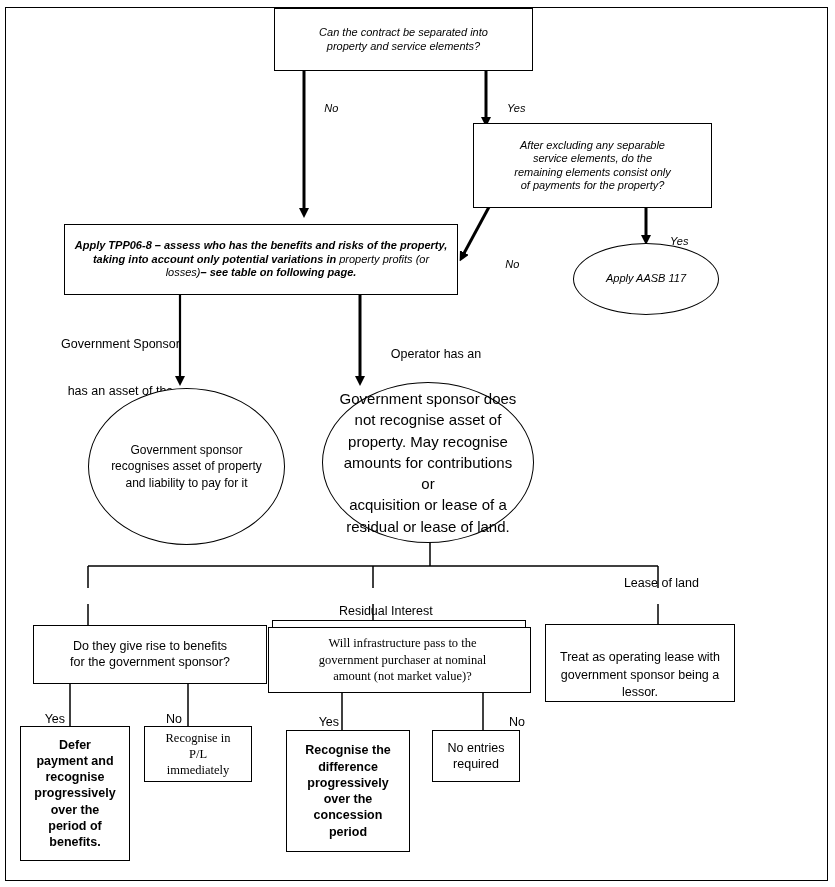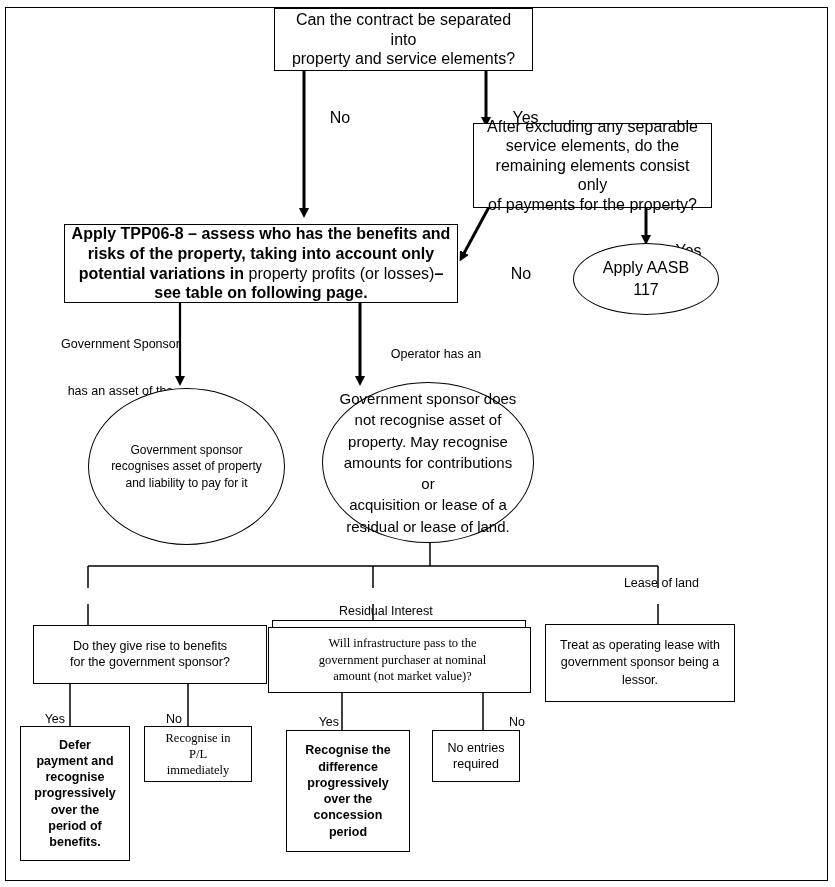--- a/index.html
+++ b/index.html
@@ -64,21 +64,21 @@
   }
   .label {
     position: absolute;
     background: transparent;
     white-space: pre;
     line-height: 1.25;
     text-align: center;
   }
   .b { font-weight: bold; }
   .reg { font-weight: normal; }
-  .fs13 { font-size: 16px; }
+  .fs13 { font-size: 11px; font-style: italic; }
   .fs12-5 { font-size: 12.5px; }
   .fs12 { font-size: 12px; }
   .fs11-5 { font-size: 15px; }
   .shadow-box {
     position: absolute;
     border: 1.3px solid #000000;
     background: #ffffff;
     box-sizing: border-box;
   }
 </style>
@@ -162,21 +162,21 @@
   <div class="label fs13" style="left:658px; top:221px;">
     <span>Yes</span>
   </div>
 
   <div class="node ellipse" style="left:573px; top:243px; width:146px; height:72px;">
     <div class="box-inner fs13">
       <div>Apply AASB 117</div>
     </div>
   </div>
 
-  <div class="node box" style="left:64px; top:224px; width:394px; height:79px;">
+  <div class="node box" style="left:64px; top:224px; width:394px; height:71px;">
     <div class="box-inner fs13" style="text-align:center;">
       <span class="b">Apply TPP06-8 – assess who has the benefits and risks of the property, taking into account only potential variations in </span><span class="reg">property profits (or losses)</span><span class="b">– see table on following page.</span>
     </div>
   </div>
 
   <div class="label fs12-5" style="left:48px; top:306px; width:145px;">
     <div>Government Sponsor</div>
     <div>has an asset of the</div>
     <div>property</div>
   </div>
@@ -225,21 +225,21 @@
   <div class="shadow-box" style="left:272px; top:620px; width:254px; height:58px;"></div>
 
   <div class="node box" style="left:268px; top:627px; width:263px; height:66px;">
     <div class="box-inner fs12-5" style="text-align:center; padding-left:12px; line-height:1.34;font-family:Liberation Serif, serif;">
       <div>Will infrastructure pass to the</div>
       <div>government purchaser at  nominal</div>
       <div>amount (not market value)?</div>
     </div>
   </div>
 
-  <div class="node box" style="left:545px; top:624px; width:190px; height:78px;">
+  <div class="node box" style="left:545px; top:624px; width:190px; height:78px;align-items:flex-end;">
     <div class="box-inner fs12-5" style="line-height:1.38;">
       <div>Treat as operating lease with</div>
       <div>government sponsor being a</div>
       <div>lessor.</div>
     </div>
   </div>
 
   <div class="label fs12-5" style="left:31px; top:696px;">
     <span>Yes</span>
   </div>

